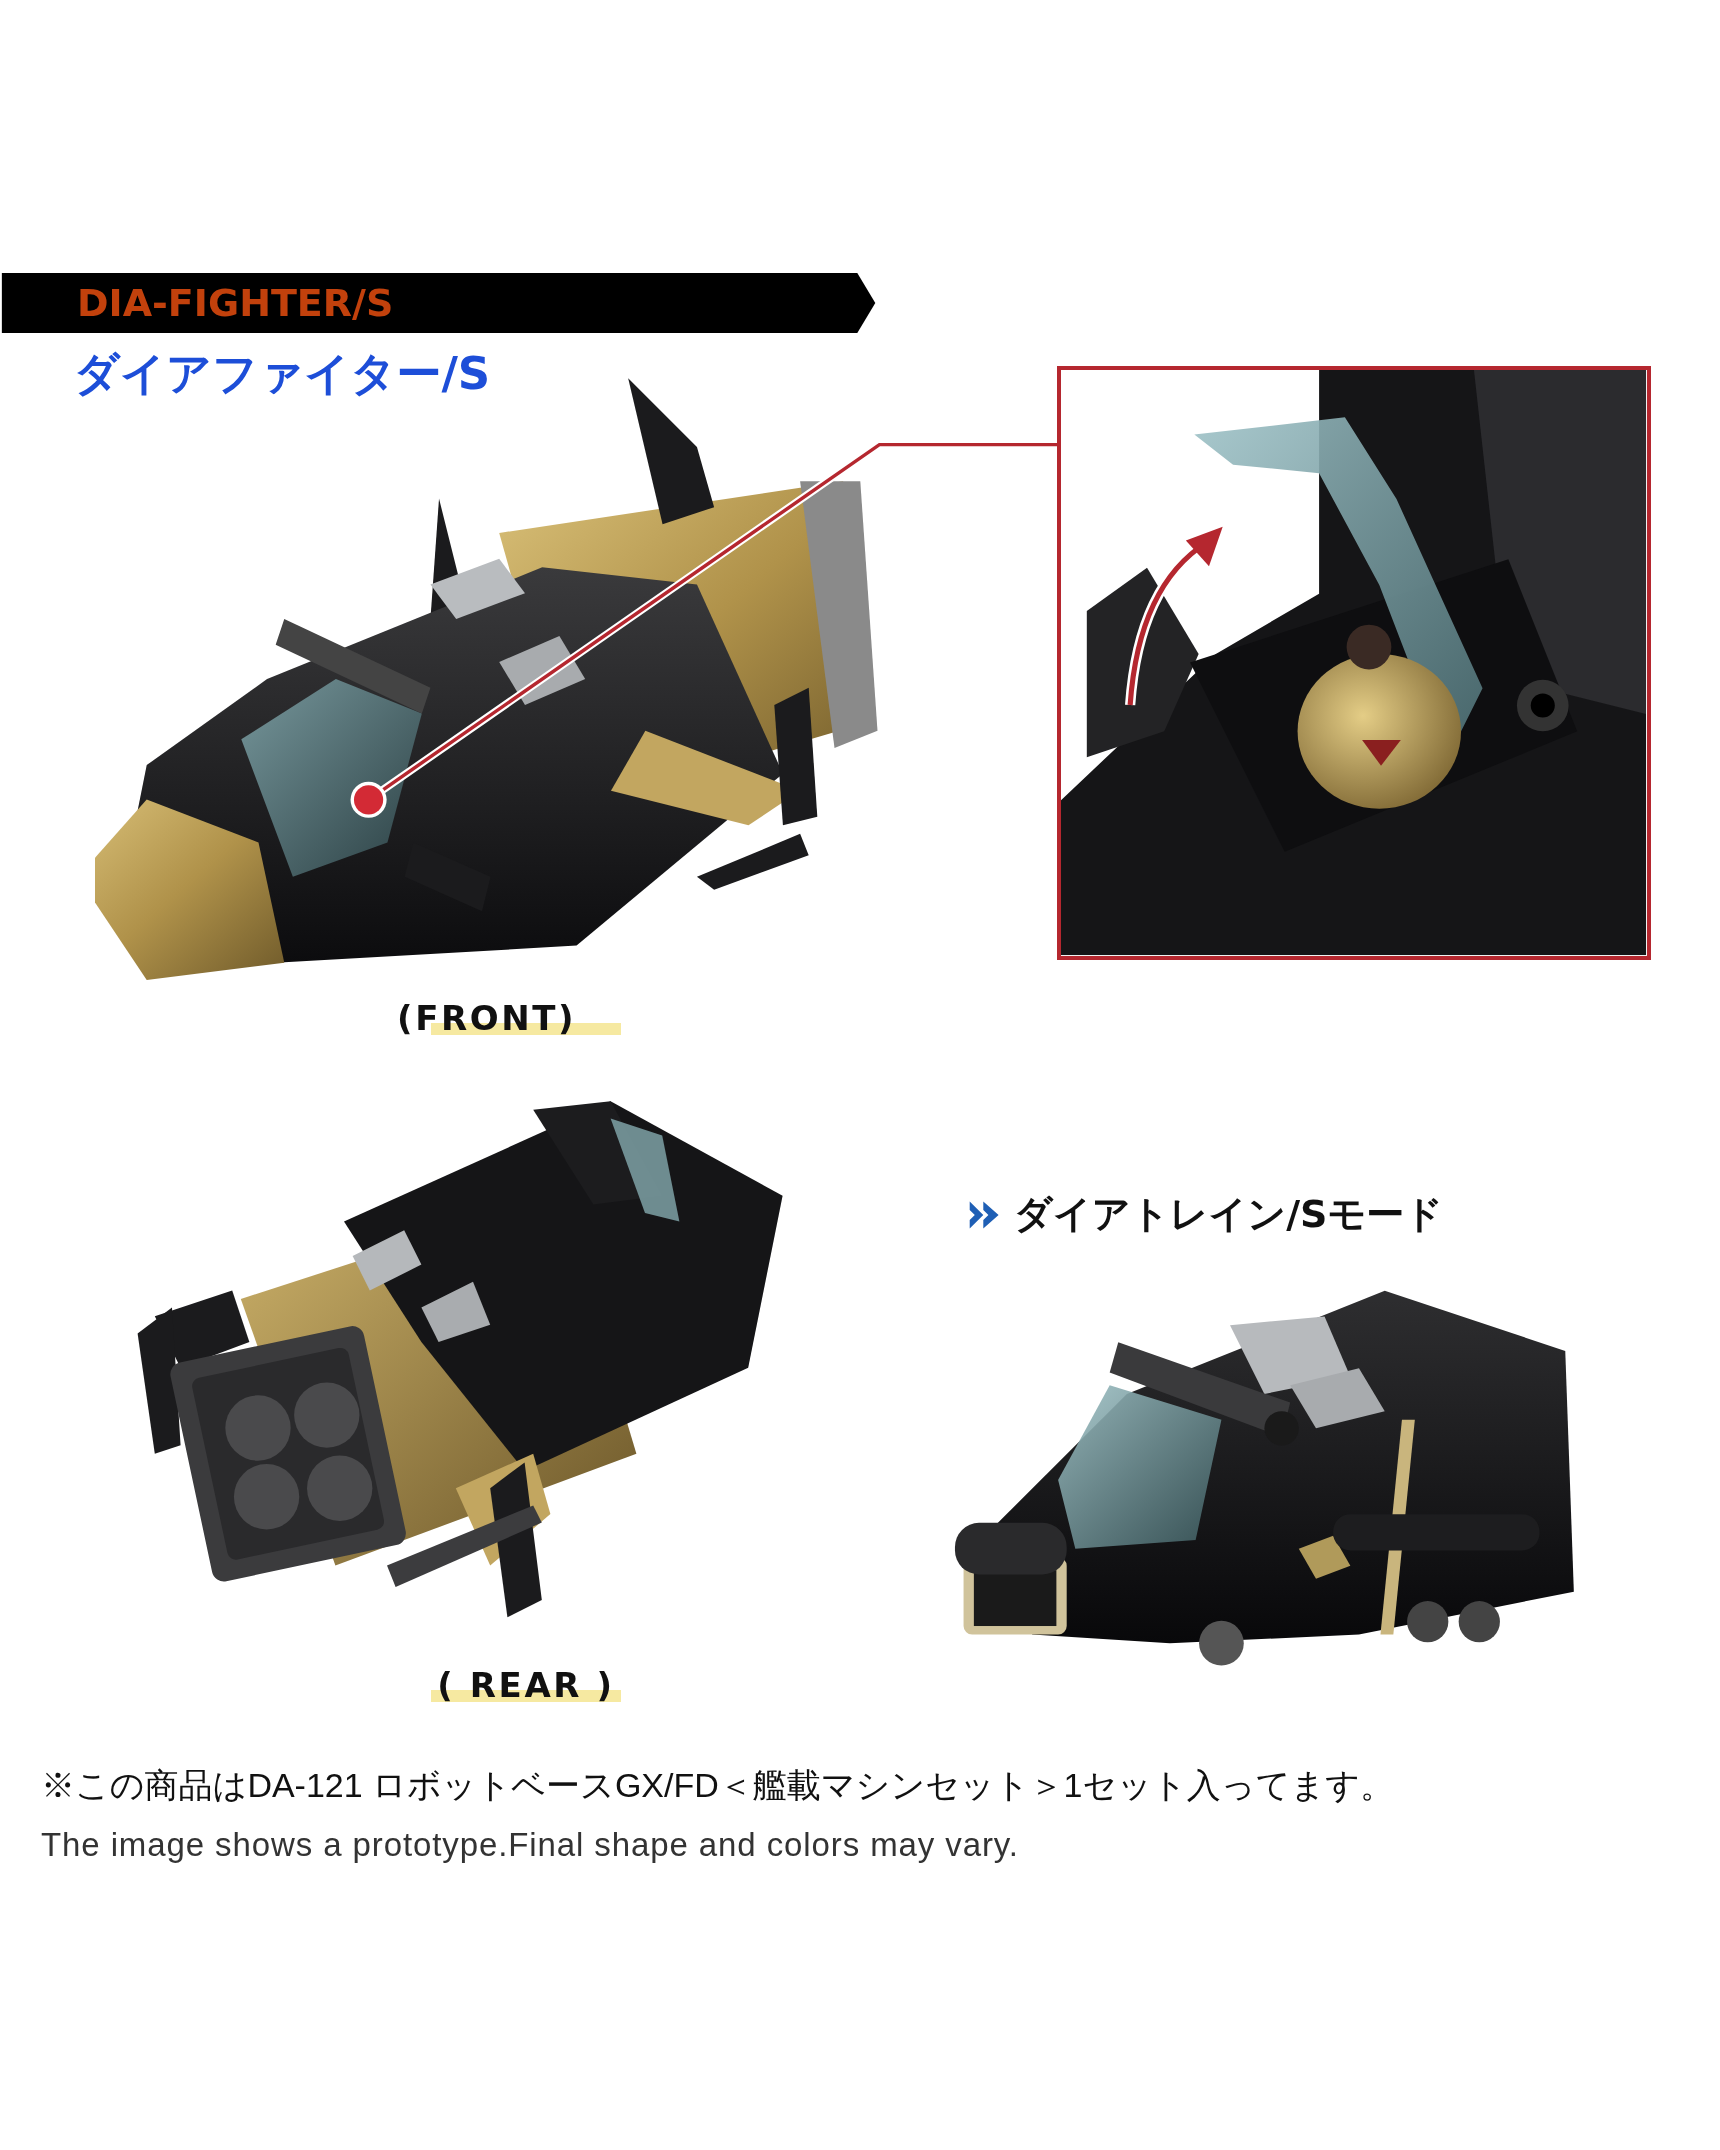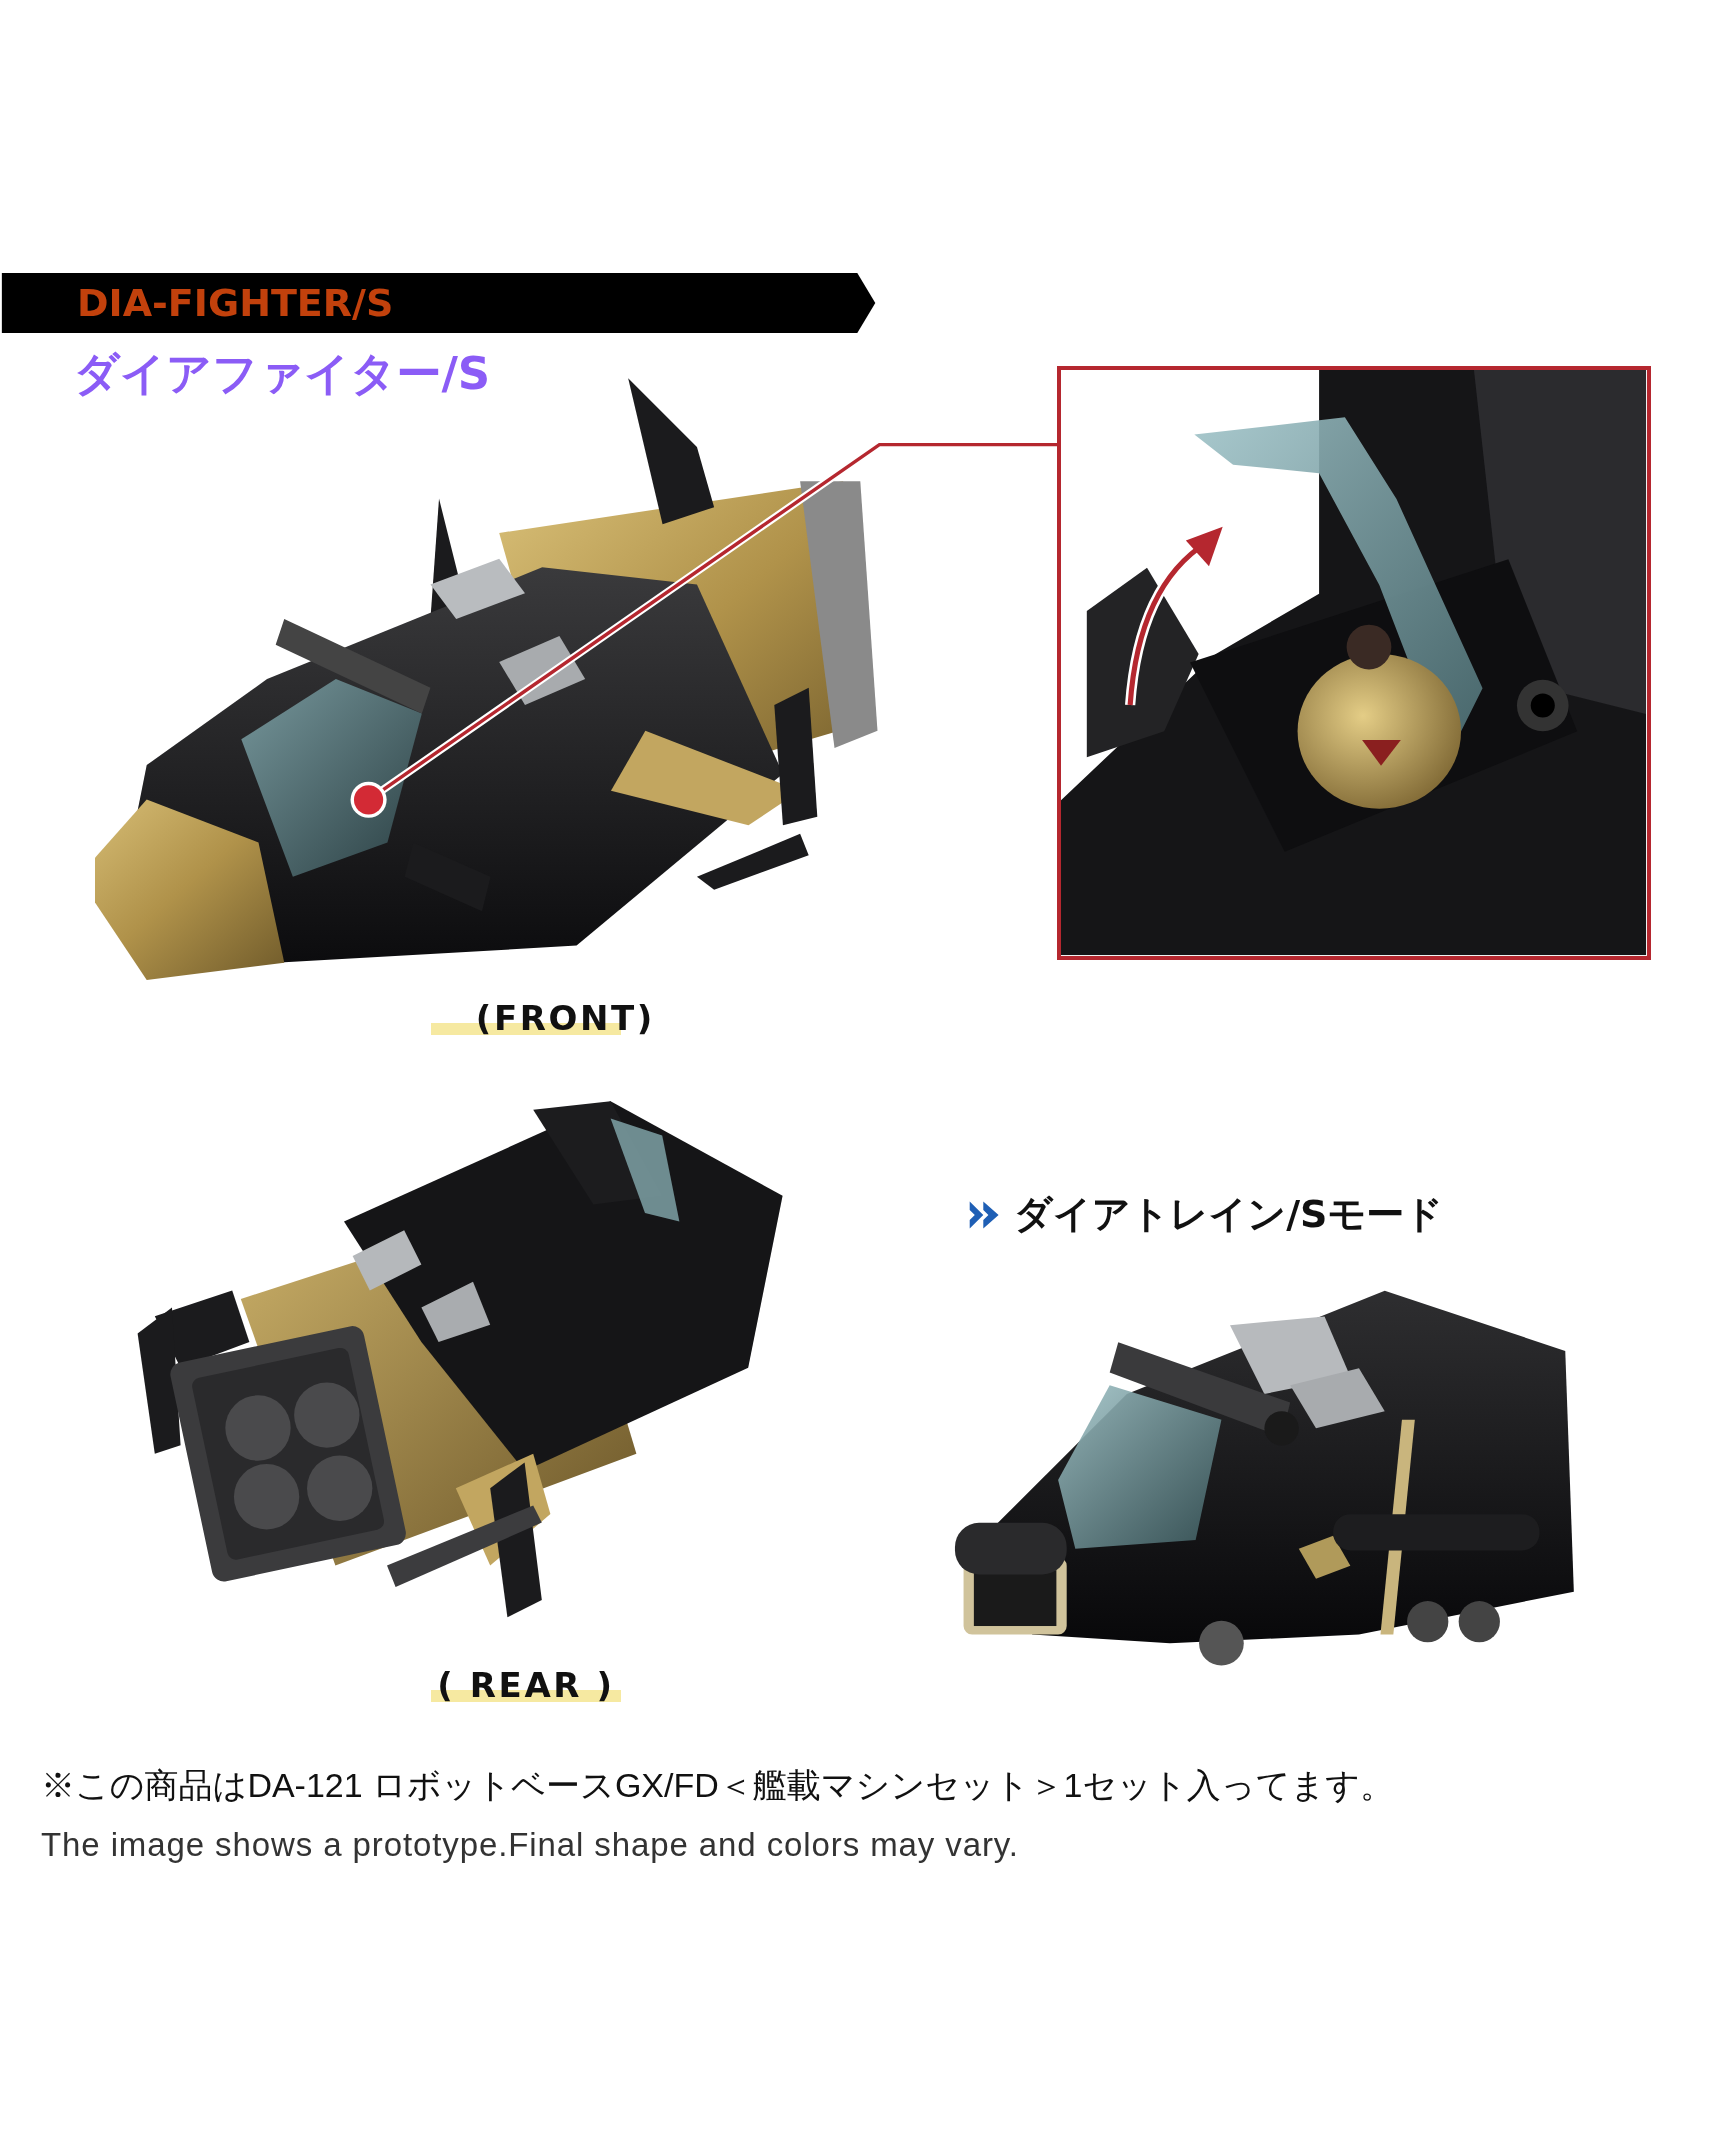--- a/index.html
+++ b/index.html
@@ -1,20 +1,20 @@
 <!DOCTYPE html>
 <html style="font-size:13.8px"><head>
 <meta charset="utf-8">
 <style>
   html, body { margin: 0; padding: 0; background: #ffffff; }
   body { width: 1721px; height: 2151px; position: relative; overflow: hidden; font-family: "DejaVu Sans", sans-serif; }
   .banner { position: absolute; left: 0; top: 273px; width: 878px; height: 60px; }
   .banner svg { position: absolute; left: 0; top: 0; }
   .banner-text { position: absolute; left: 77px; top: 6.9px; color: #c2410c; font-family: "DejaVu Sans", sans-serif; font-weight: bold; font-size: 38px; letter-spacing: 0px; line-height: 46px; }
-  .subtitle { position: absolute; left: 74px; top: 344px; font-family: "DejaVu Sans", sans-serif; font-weight: bold; font-size: 45px; color: #8b5cf6; line-height: 60px; }
+  .subtitle { position: absolute; left: 74px; top: 344px; font-family: "DejaVu Sans", sans-serif; font-weight: bold; font-size: 45px; color: #1d4ed8; line-height: 60px; }
   .photo { position: absolute; }
   .label { position: absolute; font-family: "DejaVu Sans", sans-serif; font-weight: bold; font-size: 34px; color: #111; letter-spacing: 2.6px; }
   .label .hl { position: absolute; left: 34px; right: 34px; bottom: 3.4px; height: 12px; background: #f4e48a; opacity: 0.8; z-index: 0; }
   .label .txt { position: relative; z-index: 1; }
   .mode-label { position: absolute; left: 968px; top: 1189px; font-family: "DejaVu Sans", sans-serif; font-weight: bold; font-size: 38px; color: #111; display: flex; align-items: center; gap: 12px; }
   .inset { position: absolute; left: 1057px; top: 366px; width: 594px; height: 594px; border: 4.3px solid #b5272f; box-sizing: border-box; overflow: hidden; background: #f2f2f2; }
   .notes { position: absolute; left: 41px; top: 1755px; font-family: Liberation Sans, sans-serif; color: #111; }
   .note { font-size: 34px; line-height: 60px; white-space: nowrap; }
   .note-en { font-size: 33px; line-height: 60px; color: #333; letter-spacing: 0.9px; }
 </style>
@@ -103,21 +103,21 @@
     <circle cx="560" cy="390" r="30" fill="#333"></circle>
     <circle cx="560" cy="390" r="14" fill="#000"></circle>
   </svg>
   <svg style="position:absolute; left:52px; top:146px;" width="120" height="198" viewBox="0 0 140 230">
     <path d="M 20 220 Q 30 80 110 30" fill="none" stroke="#ffffff" stroke-width="12"></path>
     <path d="M 20 220 Q 30 80 110 30" fill="none" stroke="#b5272f" stroke-width="6"></path>
     <polygon points="128,12 85,28 112,58" fill="#b5272f"></polygon>
   </svg>
 </div>
 
-<div class="label" style="left:397px; top:998px; width:258px; text-align:right;">
+<div class="label" style="left:397px; top:998px; width:258px; text-align:left;">
   <div class="hl"></div>
   <span class="txt">(FRONT)</span>
 </div>
 
 <div class="photo" style="left:129px; top:1084px; width:774px; height:559px;">
   <svg width="774" height="559" viewBox="0 0 900 650">
     <defs>
       <linearGradient id="gold3" x1="0" y1="0" x2="1" y2="1">
         <stop offset="0" stop-color="#cdb26a"></stop>
           <stop offset="1" stop-color="#6a5528"></stop>

